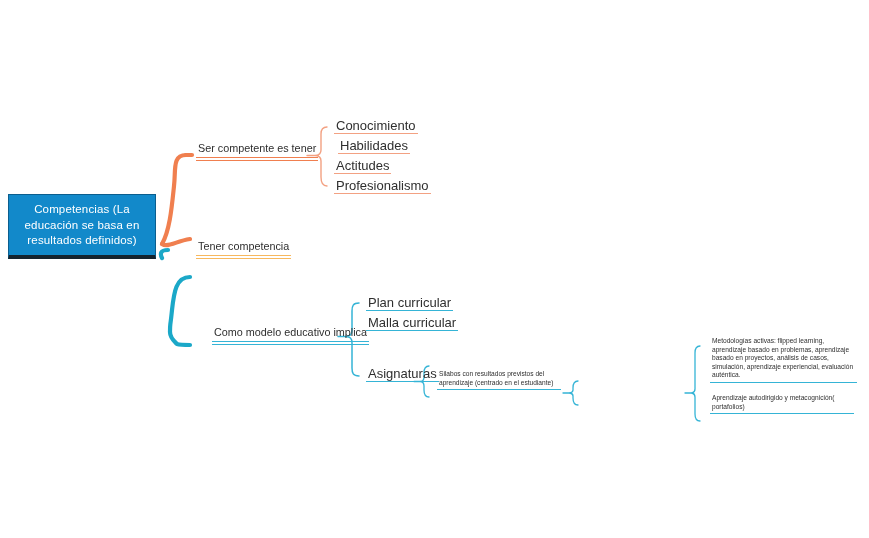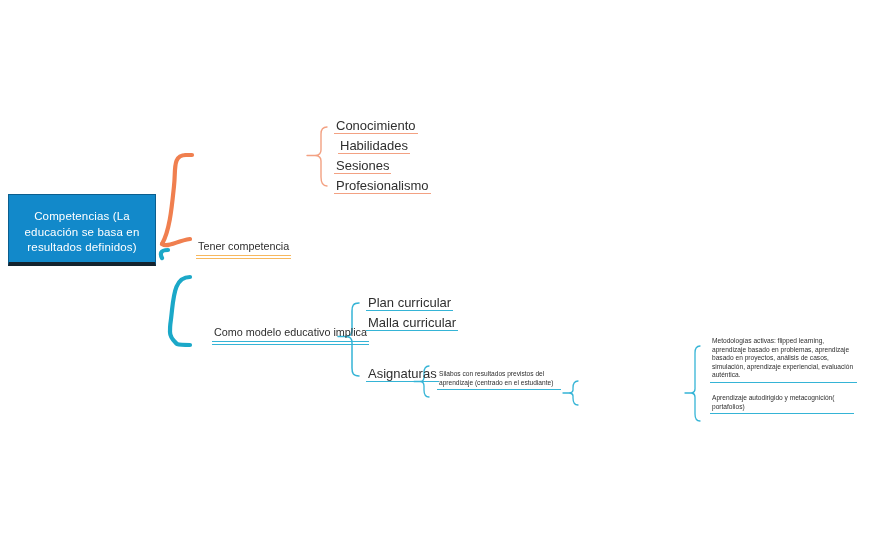--- a/index.html
+++ b/index.html
@@ -31,21 +31,21 @@
   
   .root-node {
     position: absolute;
     left: 8px;
     top: 194px;
     width: 148px;
     box-sizing: border-box;
     background: #1289CA;
     border: 1px solid #0B5E8E;
     border-bottom: 4px solid #14232E;
-    padding: 14px 6px 6px 6px;
+    padding: 7px 6px 6px 6px;
     text-align: center;
     color: #ffffff;
     font-size: 11.5px;
     line-height: 15.5px;
     letter-spacing: 0.15px;
   }
 
   
   .node {
     position: absolute;
@@ -147,20 +147,24 @@
              C 695 392 694 392.5 692 393
              C 694 393.5 695 394 695 397 L 695 414
              C 695 418 696 421 700 421"></path>
     <path fill="none" stroke="#35B4D6" stroke-width="1.3" stroke-linecap="round" d="M 685 393 L 692 393"></path>
   </svg>
 
   <div class="root-node">
     <span>Competencias (La educación se basa en resultados definidos)</span>
   </div>
 
+  <div class="node lvl1" style="left:192px; top:142px;">
+    <span class="label">Ser competente es tener</span>
+    <span class="rule" style="border-color:#F07F4F;"></span>
+  </div>
 
   <div class="node lvl1" style="left:192px; top:216px;margin-top:24px;">
     <span class="label">Tener competencia</span>
     <span class="rule" style="border-color:#F7B85E;"></span>
   </div>
 
 
   <div class="node lvl1" style="left:208px; top:326px;">
     <span class="label">Como modelo educativo implica</span>
     <span class="rule" style="border-color:#35B4D6;"></span>
@@ -170,21 +174,21 @@
     <span class="label">Conocimiento</span>
     <span class="rule" style="border-color:#F3A182;"></span>
   </div>
 
   <div class="node lvl2" style="left:334px; top:141px;">
     <span class="label">Habilidades</span>
     <span class="rule" style="border-color:#F3A182;"></span>
   </div>
 
   <div class="node lvl2" style="left:330px; top:161px;">
-    <span class="label">Sesiones</span>
+    <span class="label">Actitudes</span>
     <span class="rule" style="border-color:#F3A182;"></span>
   </div>
 
   <div class="node lvl2" style="left:330px; top:181px;">
     <span class="label">Profesionalismo</span>
     <span class="rule" style="border-color:#F3A182;"></span>
   </div>
 
   <div class="node lvl2" style="left:362px; top:298px;">
     <span class="label">Plan curricular</span>

